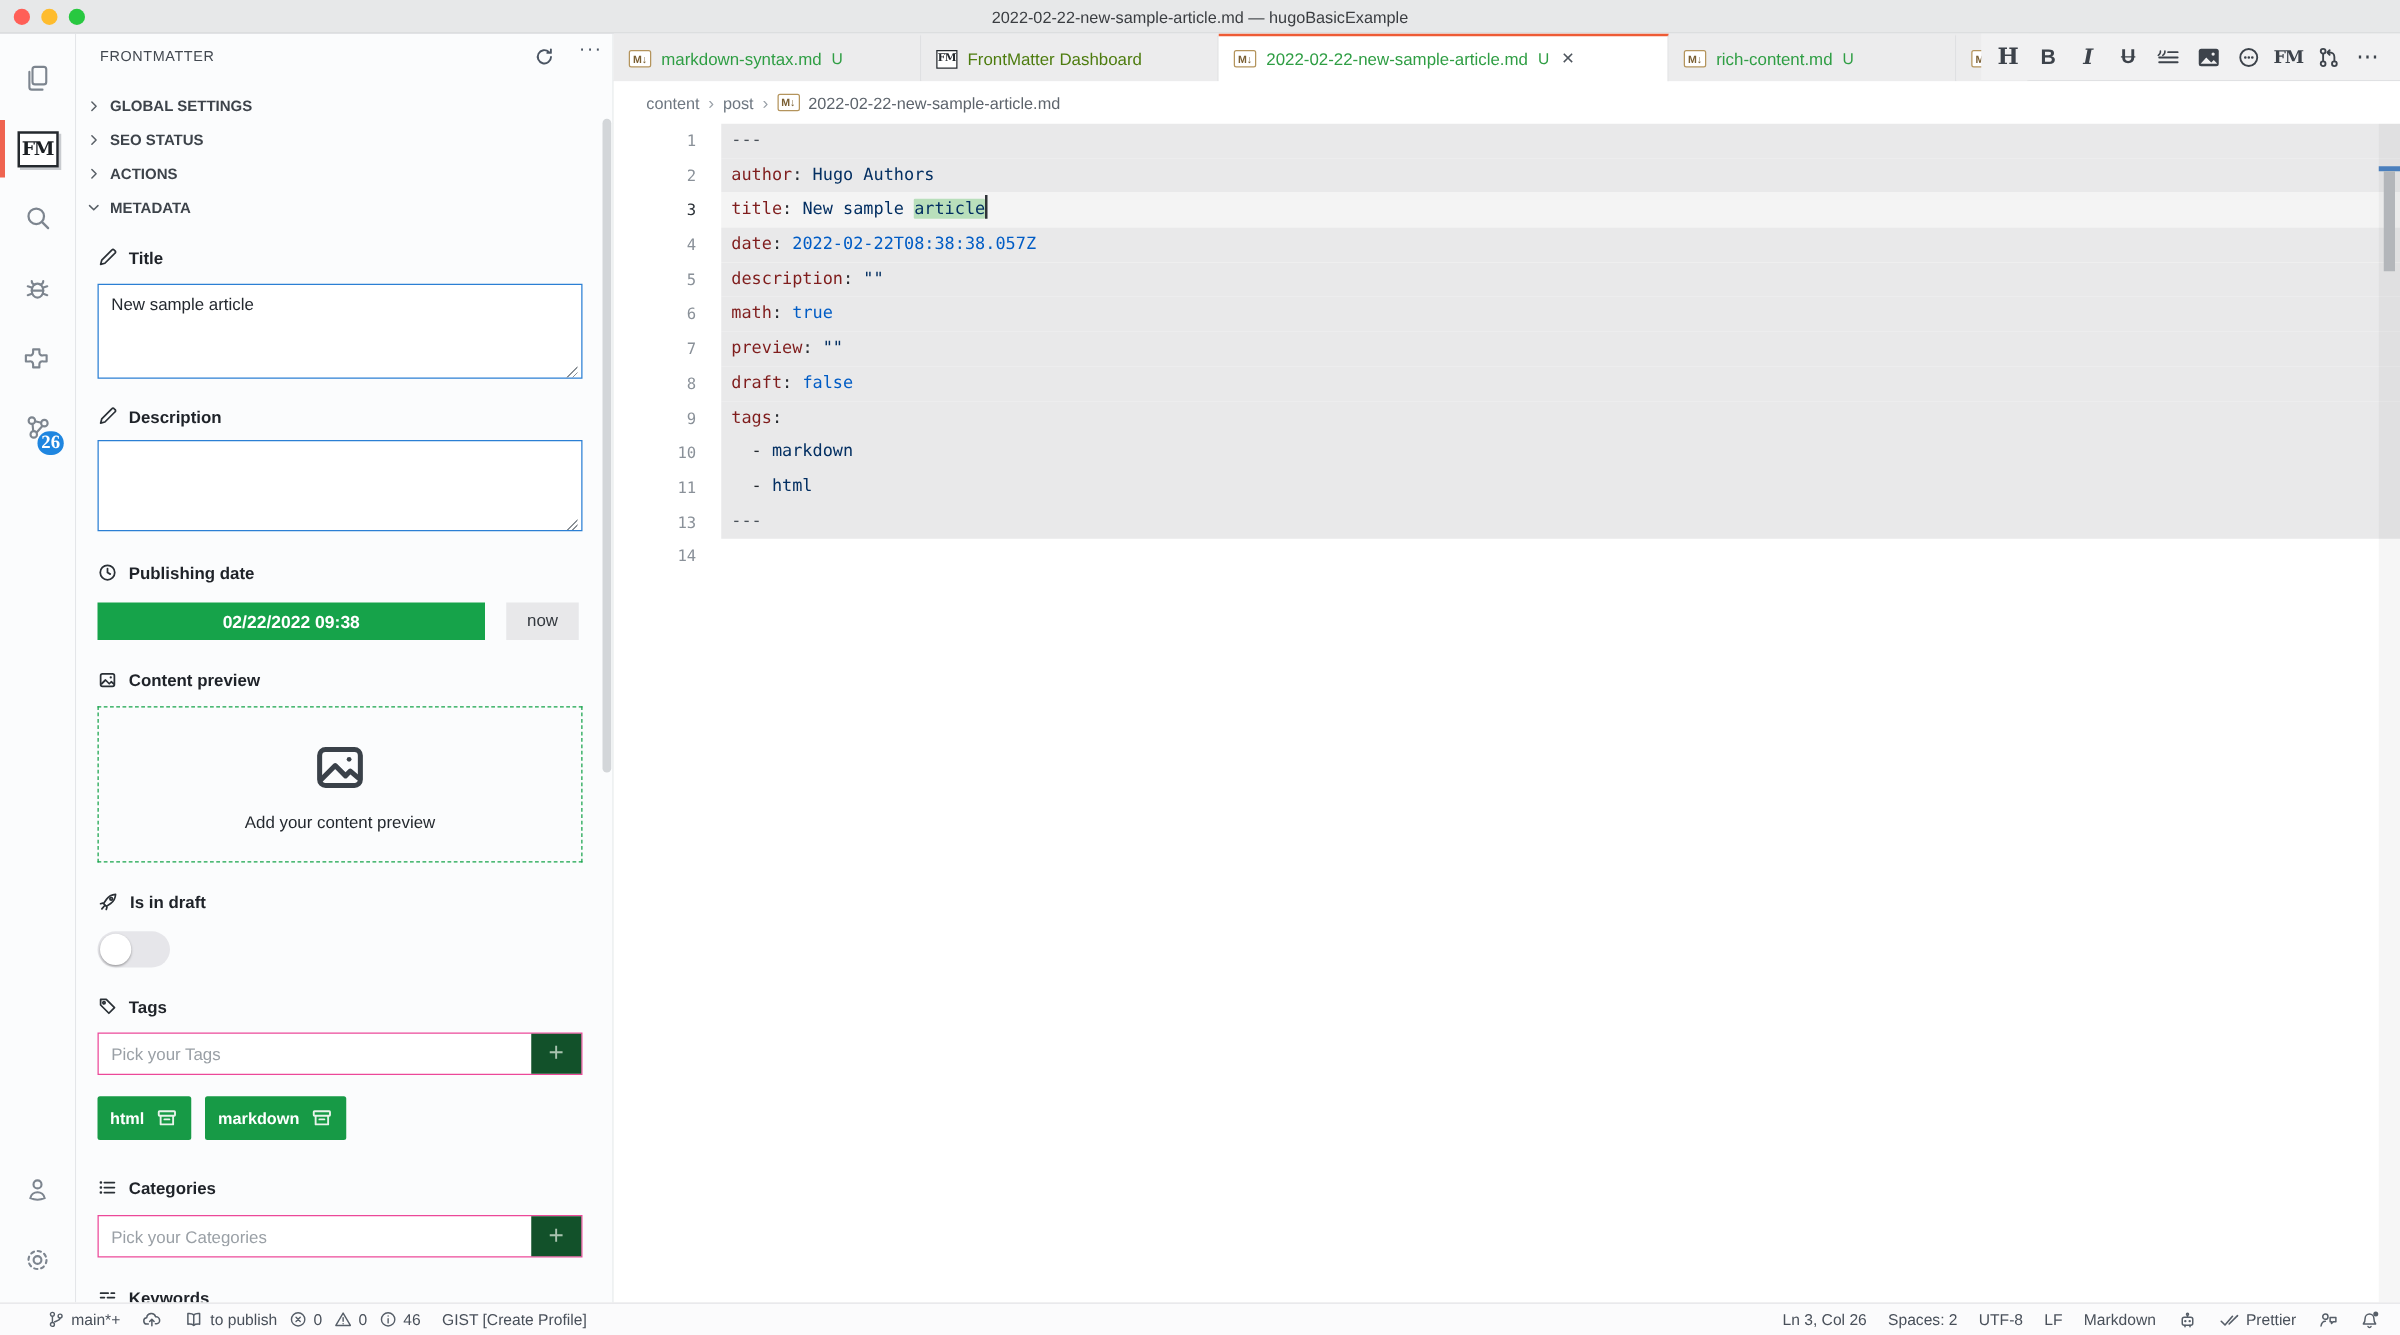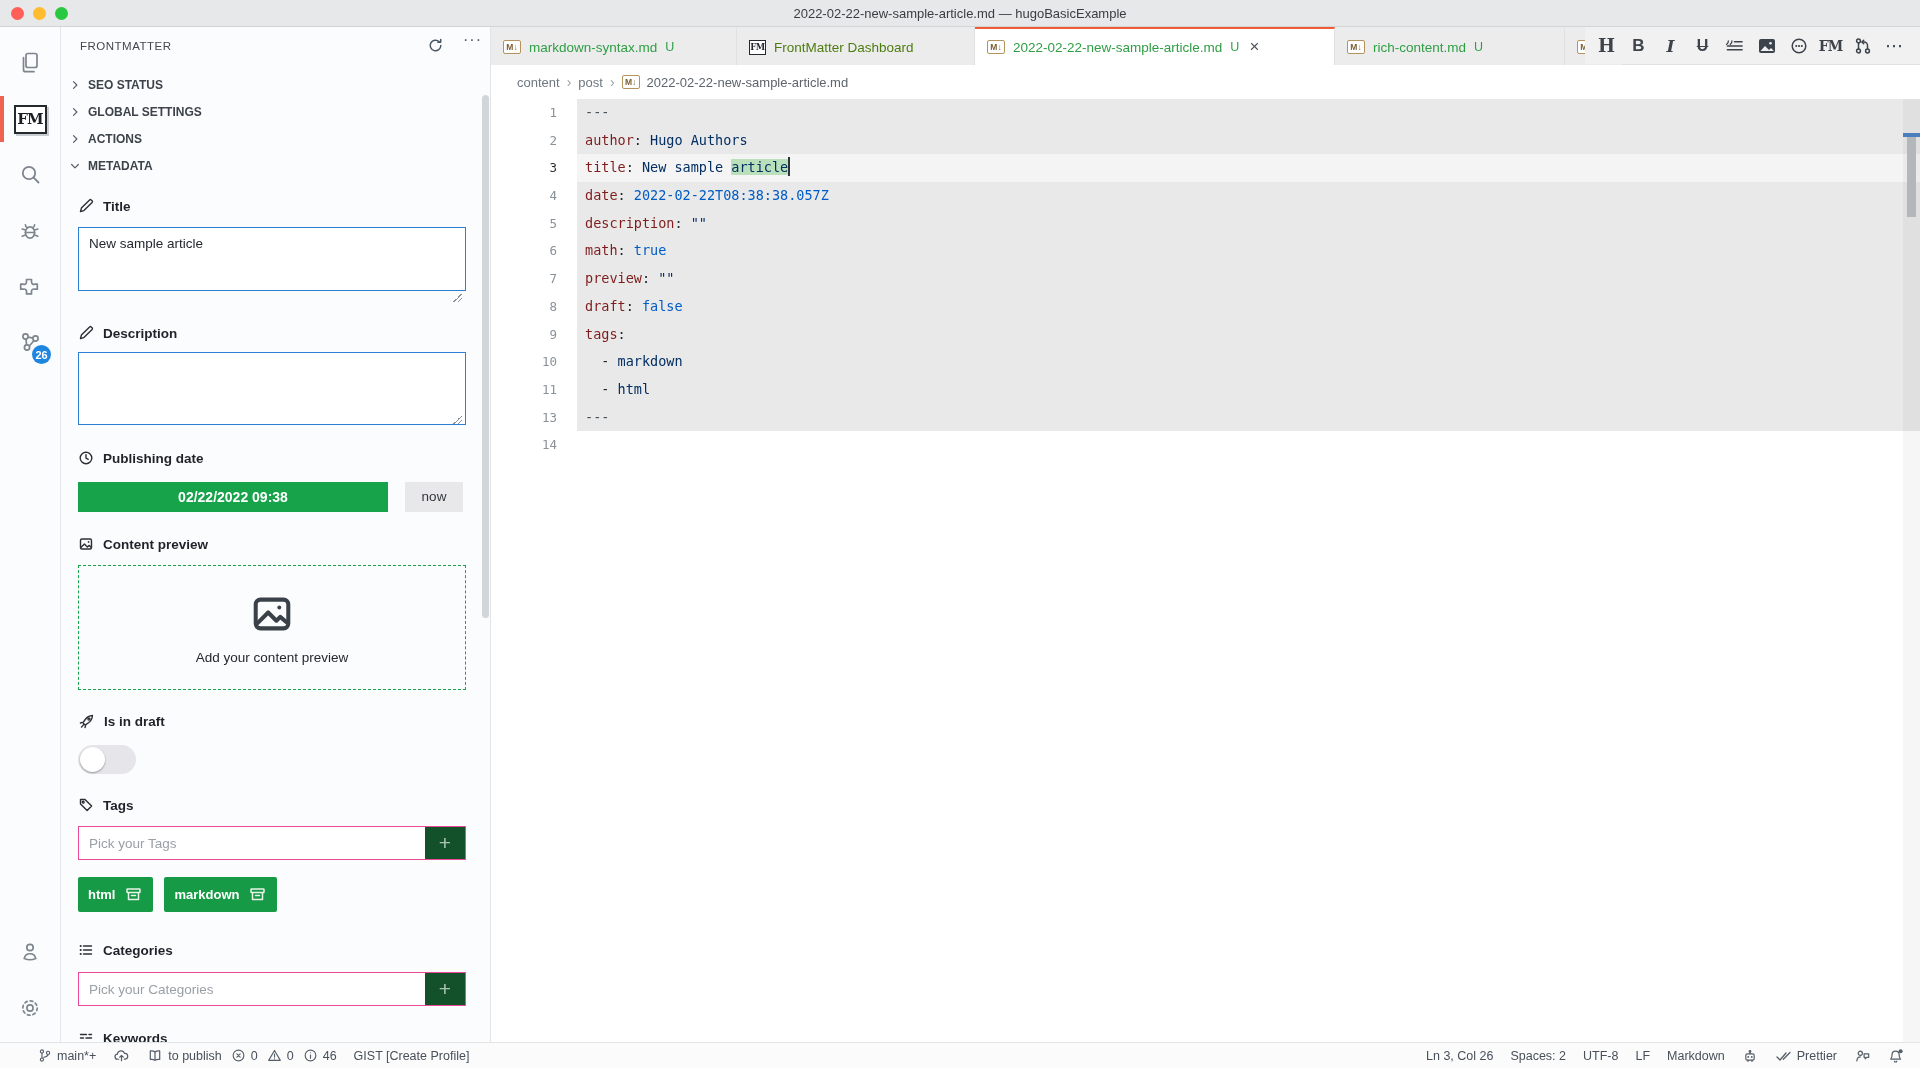--- a/index.html
+++ b/index.html
@@ -18,22 +18,22 @@
 
   
   .activitybar { position:absolute; left:0; top:27px; width:61px; height:1015px;
     background:#fbfcfd; border-right:1px solid #e4e6e9; display:flex; flex-direction:column;
     align-items:stretch; padding-top:8px; }
   .ab-item { position:relative; height:56px; display:flex; align-items:center; justify-content:center;
     color:#7d858f; cursor:pointer; }
   .ab-item.active { color:#24292e; }
   .ab-item.active::before { content:""; position:absolute; left:0; top:5px; bottom:5px; width:4px; background:#ef6450; }
   .ab-badge { position:absolute; right:9px; bottom:7px; min-width:19px; height:19px; border-radius:10px;
-    background:#1f86e0; color:#fff; font-size:11px; font-weight:bold; display:flex; align-items:center;
-    justify-content:center; padding:0 3px; }
+    background:#1f86e0; color:#fff; font-size:15px; font-weight:bold; display:flex; align-items:center;
+    justify-content:center; padding:0 3px;font-family:Liberation Serif, serif; }
   .ab-spacer { flex:1; }
   .fm-logo { width:33px; height:29px; border:2px solid #24292e; background:#fff; display:flex; align-items:center;
     justify-content:center; font-family:"DejaVu Serif","Liberation Serif",serif; font-weight:bold; font-size:15px;
     letter-spacing:-1px; color:#1b1f23; box-shadow:2px 2px 0 #c9ccd0; }
 
   
   .sidebar { position:absolute; left:61px; top:27px; width:430px; height:1015px;
     background:#fbfcfd; border-right:1px solid #e2e5e8; overflow:hidden;text-decoration:underline; }
   .sb-header { position:absolute; left:0; top:0; right:0; height:40px; }
   .sb-title { position:absolute; left:19px; top:13px; font-size:11.5px; letter-spacing:.5px; color:#424850; }
@@ -240,29 +240,29 @@
       </span>
       <span class="sb-more">···</span>
     </div>
     <div class="sections" id="sections">
         <div class="section">
           <span style="display: flex;">
             <svg width="12" height="12" viewBox="0 0 16 16" fill="none" stroke="currentColor" stroke-width="1.6" stroke-linecap="round" stroke-linejoin="round">
               <path d="M6 3.5 10.5 8 6 12.5"></path>
             </svg>
           </span>
-          <span>SEO STATUS</span>
+          <span>GLOBAL SETTINGS</span>
         </div>
         <div class="section">
           <span style="display: flex;">
             <svg width="12" height="12" viewBox="0 0 16 16" fill="none" stroke="currentColor" stroke-width="1.6" stroke-linecap="round" stroke-linejoin="round">
               <path d="M6 3.5 10.5 8 6 12.5"></path>
             </svg>
           </span>
-          <span>GLOBAL SETTINGS</span>
+          <span>SEO STATUS</span>
         </div>
         <div class="section">
           <span style="display: flex;">
             <svg width="12" height="12" viewBox="0 0 16 16" fill="none" stroke="currentColor" stroke-width="1.6" stroke-linecap="round" stroke-linejoin="round">
               <path d="M6 3.5 10.5 8 6 12.5"></path>
             </svg>
           </span>
           <span>ACTIONS</span>
         </div>
         <div class="section">
@@ -276,21 +276,21 @@
       </div>
 
     <div class="flabel" style="top:171px">
       <span class="licon">
         <svg width="16" height="16" viewBox="0 0 16 16" fill="none" stroke="currentColor" stroke-width="1.4" stroke-linejoin="round">
             <path d="M2.5 13.5l.9-3.4 8.2-8.2a1.1 1.1 0 0 1 1.6 0l.9.9a1.1 1.1 0 0 1 0 1.6l-8.2 8.2z"></path>
           </svg>
       </span>
       <span>Title</span>
     </div>
-    <textarea class="ftext" style="top: 200px; height: 64px;">New sample article</textarea>
+    <textarea class="ftext" style="top: 200px; height: 76px;">New sample article</textarea>
     <span class="resize-corner" style="left:392px;top:266px"></span>
 
     <div class="flabel" style="top:298px">
       <span class="licon">
         <svg width="16" height="16" viewBox="0 0 16 16" fill="none" stroke="currentColor" stroke-width="1.4" stroke-linejoin="round">
             <path d="M2.5 13.5l.9-3.4 8.2-8.2a1.1 1.1 0 0 1 1.6 0l.9.9a1.1 1.1 0 0 1 0 1.6l-8.2 8.2z"></path>
           </svg>
       </span>
       <span>Description</span>
     </div>

